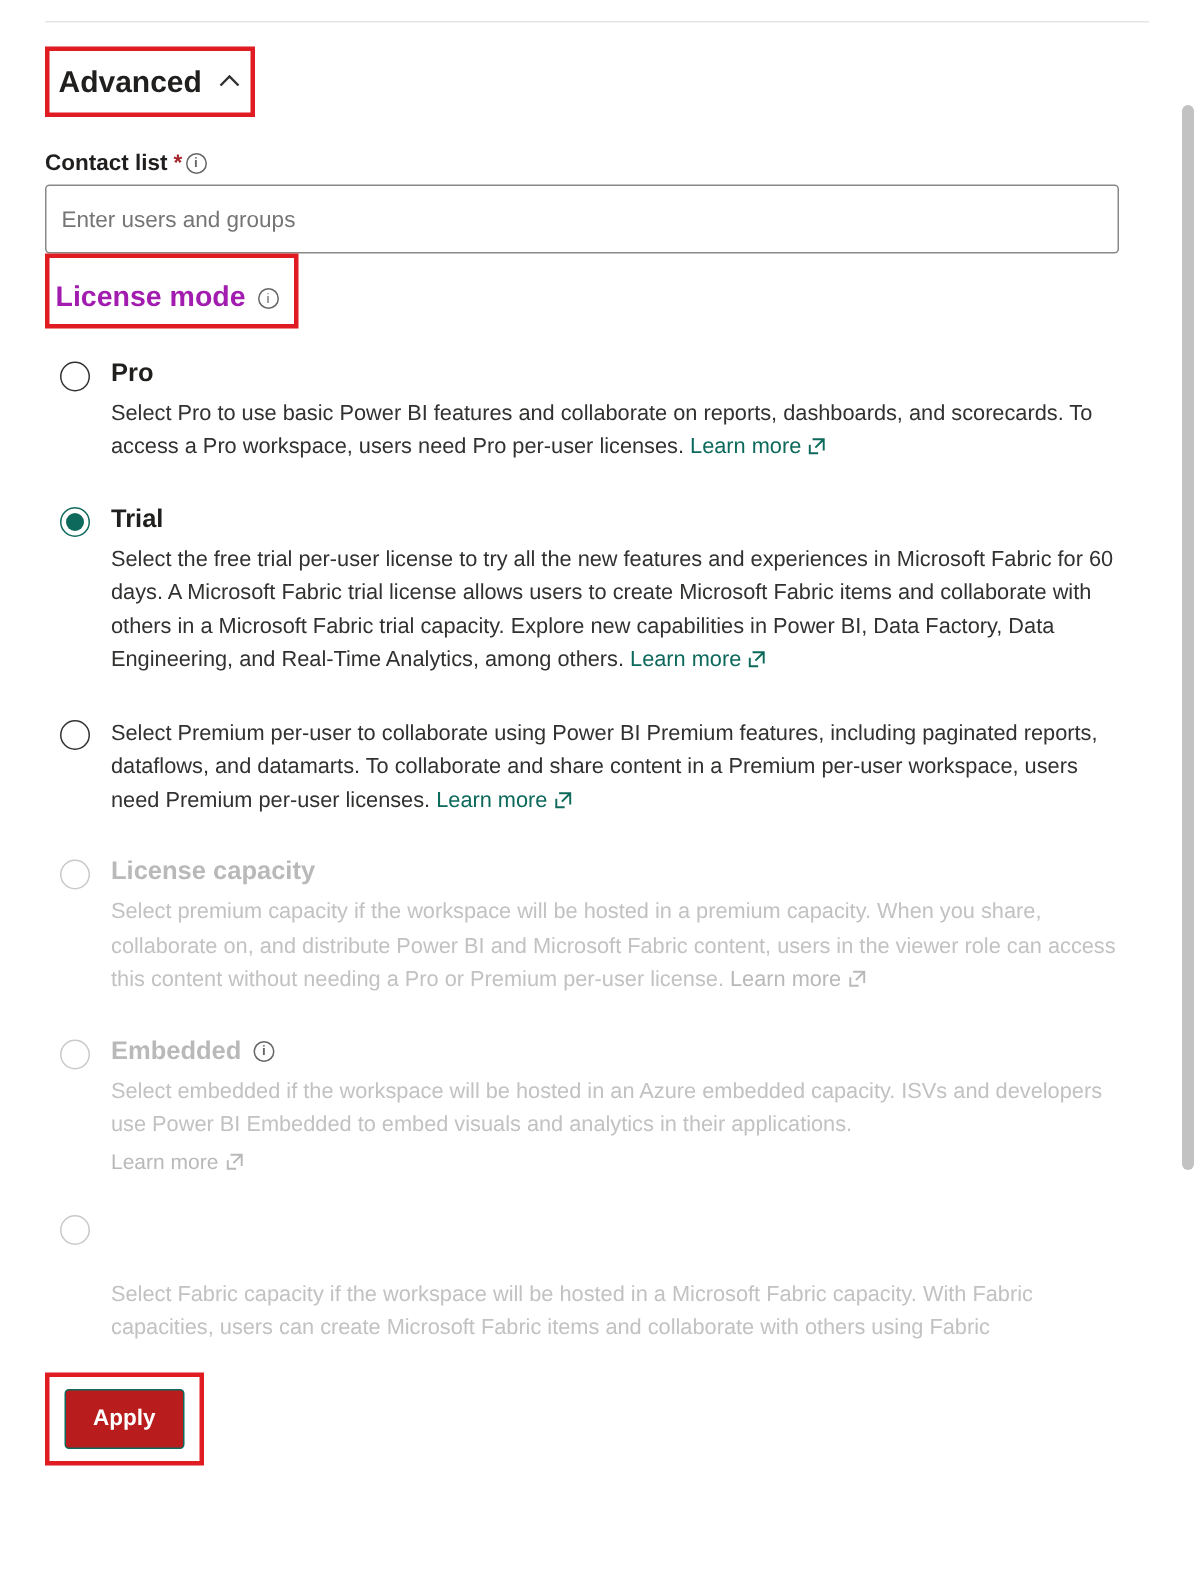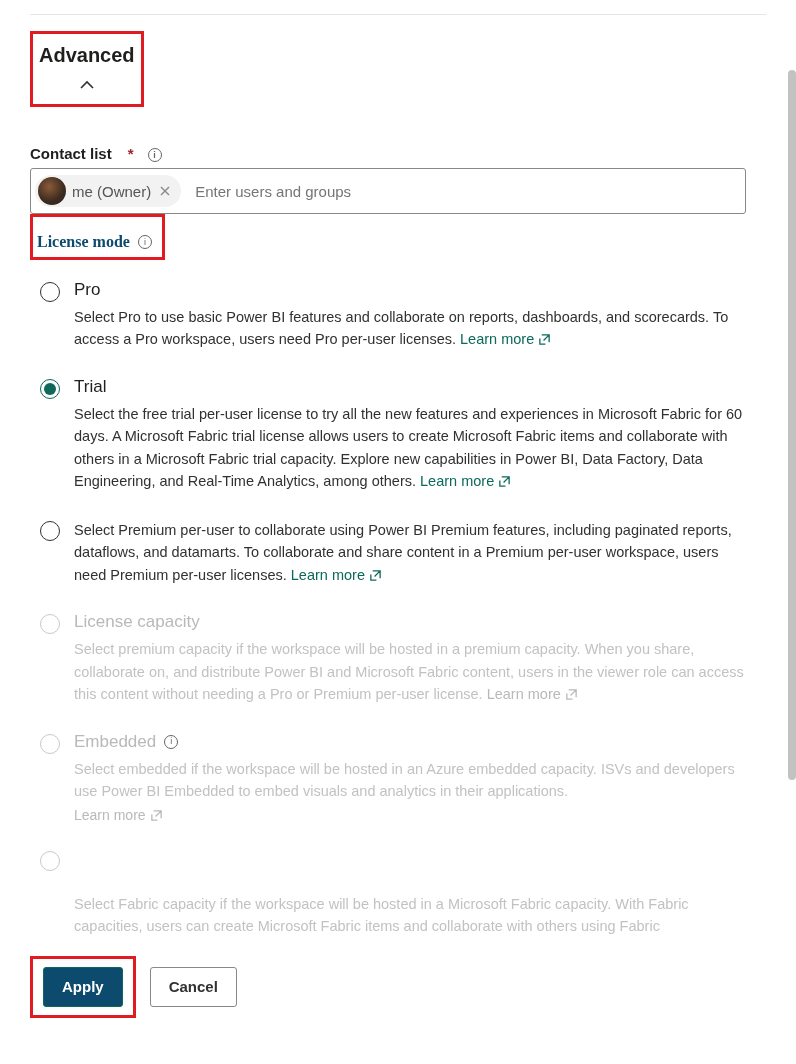--- a/index.html
+++ b/index.html
@@ -20,28 +20,28 @@
   }
   .scrollbar {
     position: absolute; right: 0; top: 56px; width: 8px; height: 710px;
     background: #c2c2c2; border-radius: 4px;
   }
 
   
   .hl { border: 3px solid #e11b22; display: inline-block; }
 
   
-  .adv-row { display: flex; align-items: center; gap: 10px; padding: 10px 6px 8px 6px; flex-direction: column; }
+  .adv-row { display: flex; align-items: center; gap: 10px; padding: 10px 6px 8px 6px; }
   .adv-title { font-size: 20px; font-weight: 600; color: #201f1e; }
   .chev-up svg { width: 16px; height: 16px; }
 
   
   .field-label {
     font-size: 15px; font-weight: 600; color: #201f1e;
-    display: flex; align-items: flex-end; gap: 14px; margin-top: 38px; margin-bottom: 6px;
+    display: flex; align-items: center; gap: 2px; margin-top: 22px; margin-bottom: 6px;
   }
   .req { color: #a4262c; margin-left: 2px; }
   .info-icon {
     width: 14px; height: 14px; border: 1px solid #666; border-radius: 50%;
     display: inline-flex; align-items: center; justify-content: center;
     font-size: 9px; color: #666; line-height: 1;
   }
 
   
   .chip-input {
@@ -64,51 +64,51 @@
     color: #888; cursor: pointer;
   }
   .chip-x svg { width: 10px; height: 10px; }
   .input-placeholder {
     flex: 1; border: none; outline: none; font-size: 15px; color: #888;
     padding-left: 6px; background: transparent;
   }
 
   
   .lic-label-wrap { display:inline-flex; align-items:center; gap:8px; padding: 6px 10px 6px 4px; margin-top: 10px; }
-  .lic-label { font-size: 16px; font-weight: 600; color: #0c4a6e; font-family: Liberation Serif, serif; }
+  .lic-label { font-size: 19px; font-weight: 600; color: #a21caf; }
 
   .options { margin-top: 6px; }
   .option { display: flex; gap: 14px; padding: 14px 6px 10px 10px; }
   .option.disabled { color: #b9b9b9; }
   .option.disabled .opt-title { color: #b9b9b9; }
   .option.disabled .learn-more { color: #b9b9b9; }
   .radio {
     width: 20px; height: 20px; border: 1.5px solid #323130; border-radius: 50%;
     flex: 0 0 20px; margin-top: 2px; position: relative; background: #fff;
   }
   .option.disabled .radio { border-color: #c9c9c9; }
   .radio.selected { border-color: #0c695b; }
   .radio.selected::after {
     content:""; position:absolute; inset:3px; border-radius:50%; background:#0c695b;
   }
   .opt-body { flex: 1; max-width: 680px; }
-  .opt-title { font-size: 17px; font-weight: 400; color: #201f1e; margin-bottom: 6px; display:flex; align-items:center; gap:8px;text-align:right;}
+  .opt-title { font-size: 17px; font-weight: 700; color: #201f1e; margin-bottom: 6px; display:flex; align-items:center; gap:8px;text-align:right;}
   .opt-desc { font-size: 14.5px; line-height: 1.55; color: #323130; }
   .option.disabled .opt-desc { color: #c2c2c2; }
   .learn-more { color: #0c695b; text-decoration: none; white-space: nowrap; }
   .ext-icon { display:inline-block; vertical-align:-2px; margin-left:4px; }
   .ext-icon svg { width: 13px; height: 13px; }
 
   
   .footer { margin-top: 8px; display: flex; gap: 14px; align-items:center; }
   .btn {
     height: 40px; padding: 0 18px; border-radius: 3px; font-size: 15px; font-weight: 600;
     cursor: pointer; display:inline-flex; align-items:center; justify-content:center;
   }
-  .btn-primary { background: #0c4a6e; color: #fff; border: 1px solid #0c695b; }
+  .btn-primary { background: #b91c1c; color: #fff; border: 1px solid #0c695b; }
   .btn-secondary { background: #fff; color: #323130; border: 1px solid #8a8886; }
   .apply-hl { padding: 8px 10px; }
 
   .fade-bottom {
     position: relative;
     max-height: 52px;
     overflow: hidden;
     margin-top: 44px;
   }
 </style>
@@ -132,29 +132,20 @@
     </span>
   </span>
 
   
   <div class="field-label">
     <span>Contact list</span>
     <span class="req">*</span>
     <span class="info-icon">i</span>
   </div>
   <div class="chip-input">
-    <span class="chip">
-      <span class="avatar"></span>
-      <span class="chip-label">me (Owner)</span>
-      <span class="chip-x">
-        <svg viewBox="0 0 10 10">
-            <path d="M1 1 L9 9 M9 1 L1 9" stroke="#888" stroke-width="1.4"></path>
-          </svg>
-      </span>
-    </span>
     <input class="input-placeholder" placeholder="Enter users and groups" style="">
   </div>
 
   
   <div>
     <span class="hl">
       <span class="lic-label-wrap">
         <span class="lic-label">License mode</span>
         <span class="info-icon">i</span>
       </span>
@@ -223,15 +214,14 @@
           <div class="opt-desc fade-bottom"><span>Select Fabric capacity if the workspace will be hosted in a Microsoft Fabric capacity. With Fabric capacities, users can create Microsoft Fabric items and collaborate with others using Fabric </span></div>
         </div>
       </div>
     </div>
 
   
   <div class="footer">
     <span class="hl apply-hl">
       <button class="btn btn-primary">Apply</button>
     </span>
-    <button class="btn btn-secondary">Cancel</button>
   </div>
 </div>
 
 </body></html>

